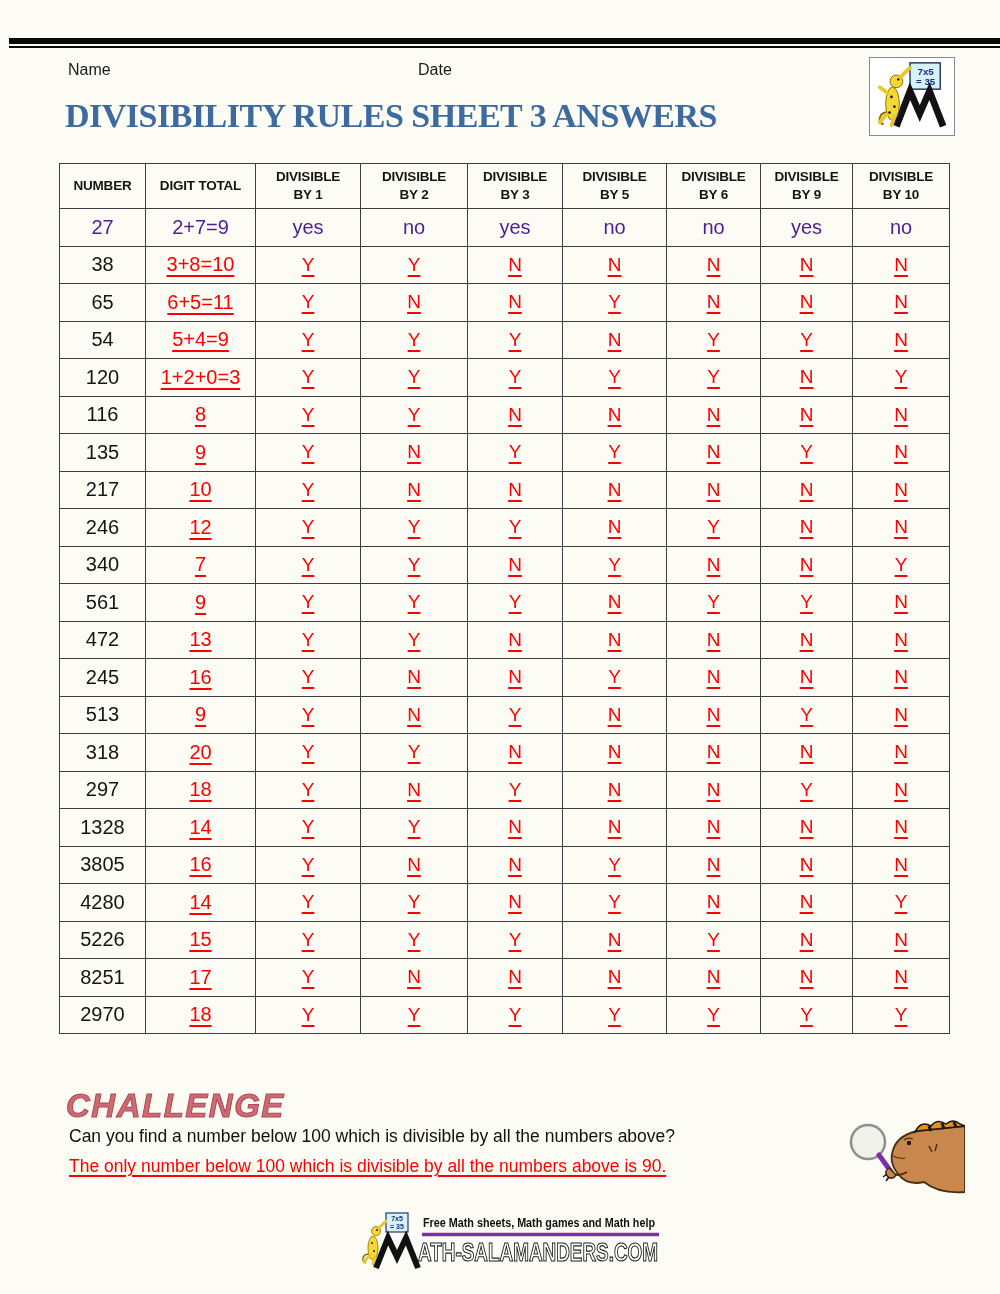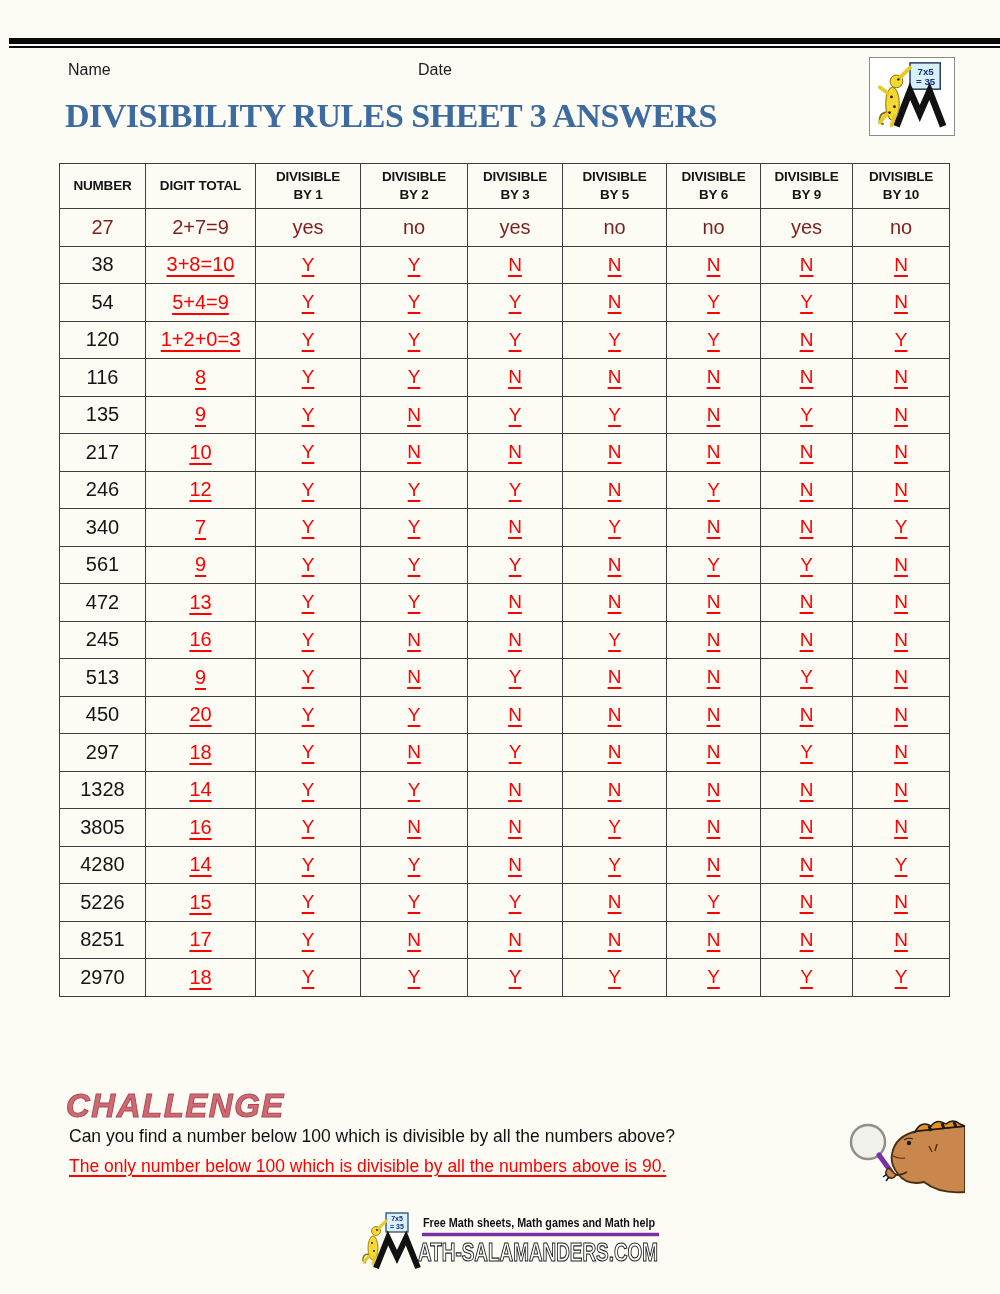--- a/index.html
+++ b/index.html
@@ -20,21 +20,21 @@
          color:#3d6a9f;letter-spacing:-0.5px;white-space:nowrap;}
 
   table.sheet{position:absolute;left:50px;top:163px;border-collapse:collapse;table-layout:fixed;}
   .sheet th,.sheet td{border:1px solid #3f3f3f;text-align:center;vertical-align:middle;padding:0;overflow:hidden;}
   .sheet th{height:44px;font-size:13.5px;font-weight:600;color:#141414;line-height:1.35;letter-spacing:-0.2px;}
   .sheet td{height:36.5px;}
   td.num{font-size:20px;color:#141414;}
   td.digit{font-size:20px;}
   td.ans{font-size:19px;}
   td.red{color:#fe0000;text-decoration:underline;text-underline-offset:4px;text-decoration-thickness:2px;}
-  tr.example td{color:#7f1d1d;text-decoration:none;font-size:20px;}
+  tr.example td{color:#4c1d95;text-decoration:none;font-size:20px;}
 
   .challenge-heading{position:absolute;left:57px;top:1087px;margin:0;
       font-size:33px;font-weight:bold;font-style:italic;color:#cd6b74;
       letter-spacing:1.5px;-webkit-text-stroke:1px #b14652;}
   .challenge-question{position:absolute;left:60px;top:1126px;font-size:17.5px;color:#111;text-align:right;}
   .challenge-answer{position:absolute;left:60px;top:1156px;font-size:17.5px;color:#fe0000;
       text-decoration:underline;text-underline-offset:3px;text-decoration-thickness:1.5px;}
 
   .lizard{position:absolute;left:836px;top:1110px;width:120px;height:90px;}
   .footer-art{position:absolute;left:350px;top:1211px;width:320px;height:62px;}
@@ -119,20 +119,31 @@
           <td class="digit red">3+8=10</td>
           <td class="ans red">Y</td>
           <td class="ans red">Y</td>
           <td class="ans red">N</td>
           <td class="ans red">N</td>
           <td class="ans red">N</td>
           <td class="ans red">N</td>
           <td class="ans red">N</td>
         </tr>
         <tr>
+          <td class="num">65</td>
+          <td class="digit red">6+5=11</td>
+          <td class="ans red">Y</td>
+          <td class="ans red">N</td>
+          <td class="ans red">N</td>
+          <td class="ans red">Y</td>
+          <td class="ans red">N</td>
+          <td class="ans red">N</td>
+          <td class="ans red">N</td>
+        </tr>
+        <tr>
           <td class="num">54</td>
           <td class="digit red">5+4=9</td>
           <td class="ans red">Y</td>
           <td class="ans red">Y</td>
           <td class="ans red">Y</td>
           <td class="ans red">N</td>
           <td class="ans red">Y</td>
           <td class="ans red">Y</td>
           <td class="ans red">N</td>
         </tr>
@@ -240,21 +251,21 @@
           <td class="digit red">9</td>
           <td class="ans red">Y</td>
           <td class="ans red">N</td>
           <td class="ans red">Y</td>
           <td class="ans red">N</td>
           <td class="ans red">N</td>
           <td class="ans red">Y</td>
           <td class="ans red">N</td>
         </tr>
         <tr>
-          <td class="num">450</td>
+          <td class="num">318</td>
           <td class="digit red">20</td>
           <td class="ans red">Y</td>
           <td class="ans red">Y</td>
           <td class="ans red">N</td>
           <td class="ans red">N</td>
           <td class="ans red">N</td>
           <td class="ans red">N</td>
           <td class="ans red">N</td>
         </tr>
         <tr>

